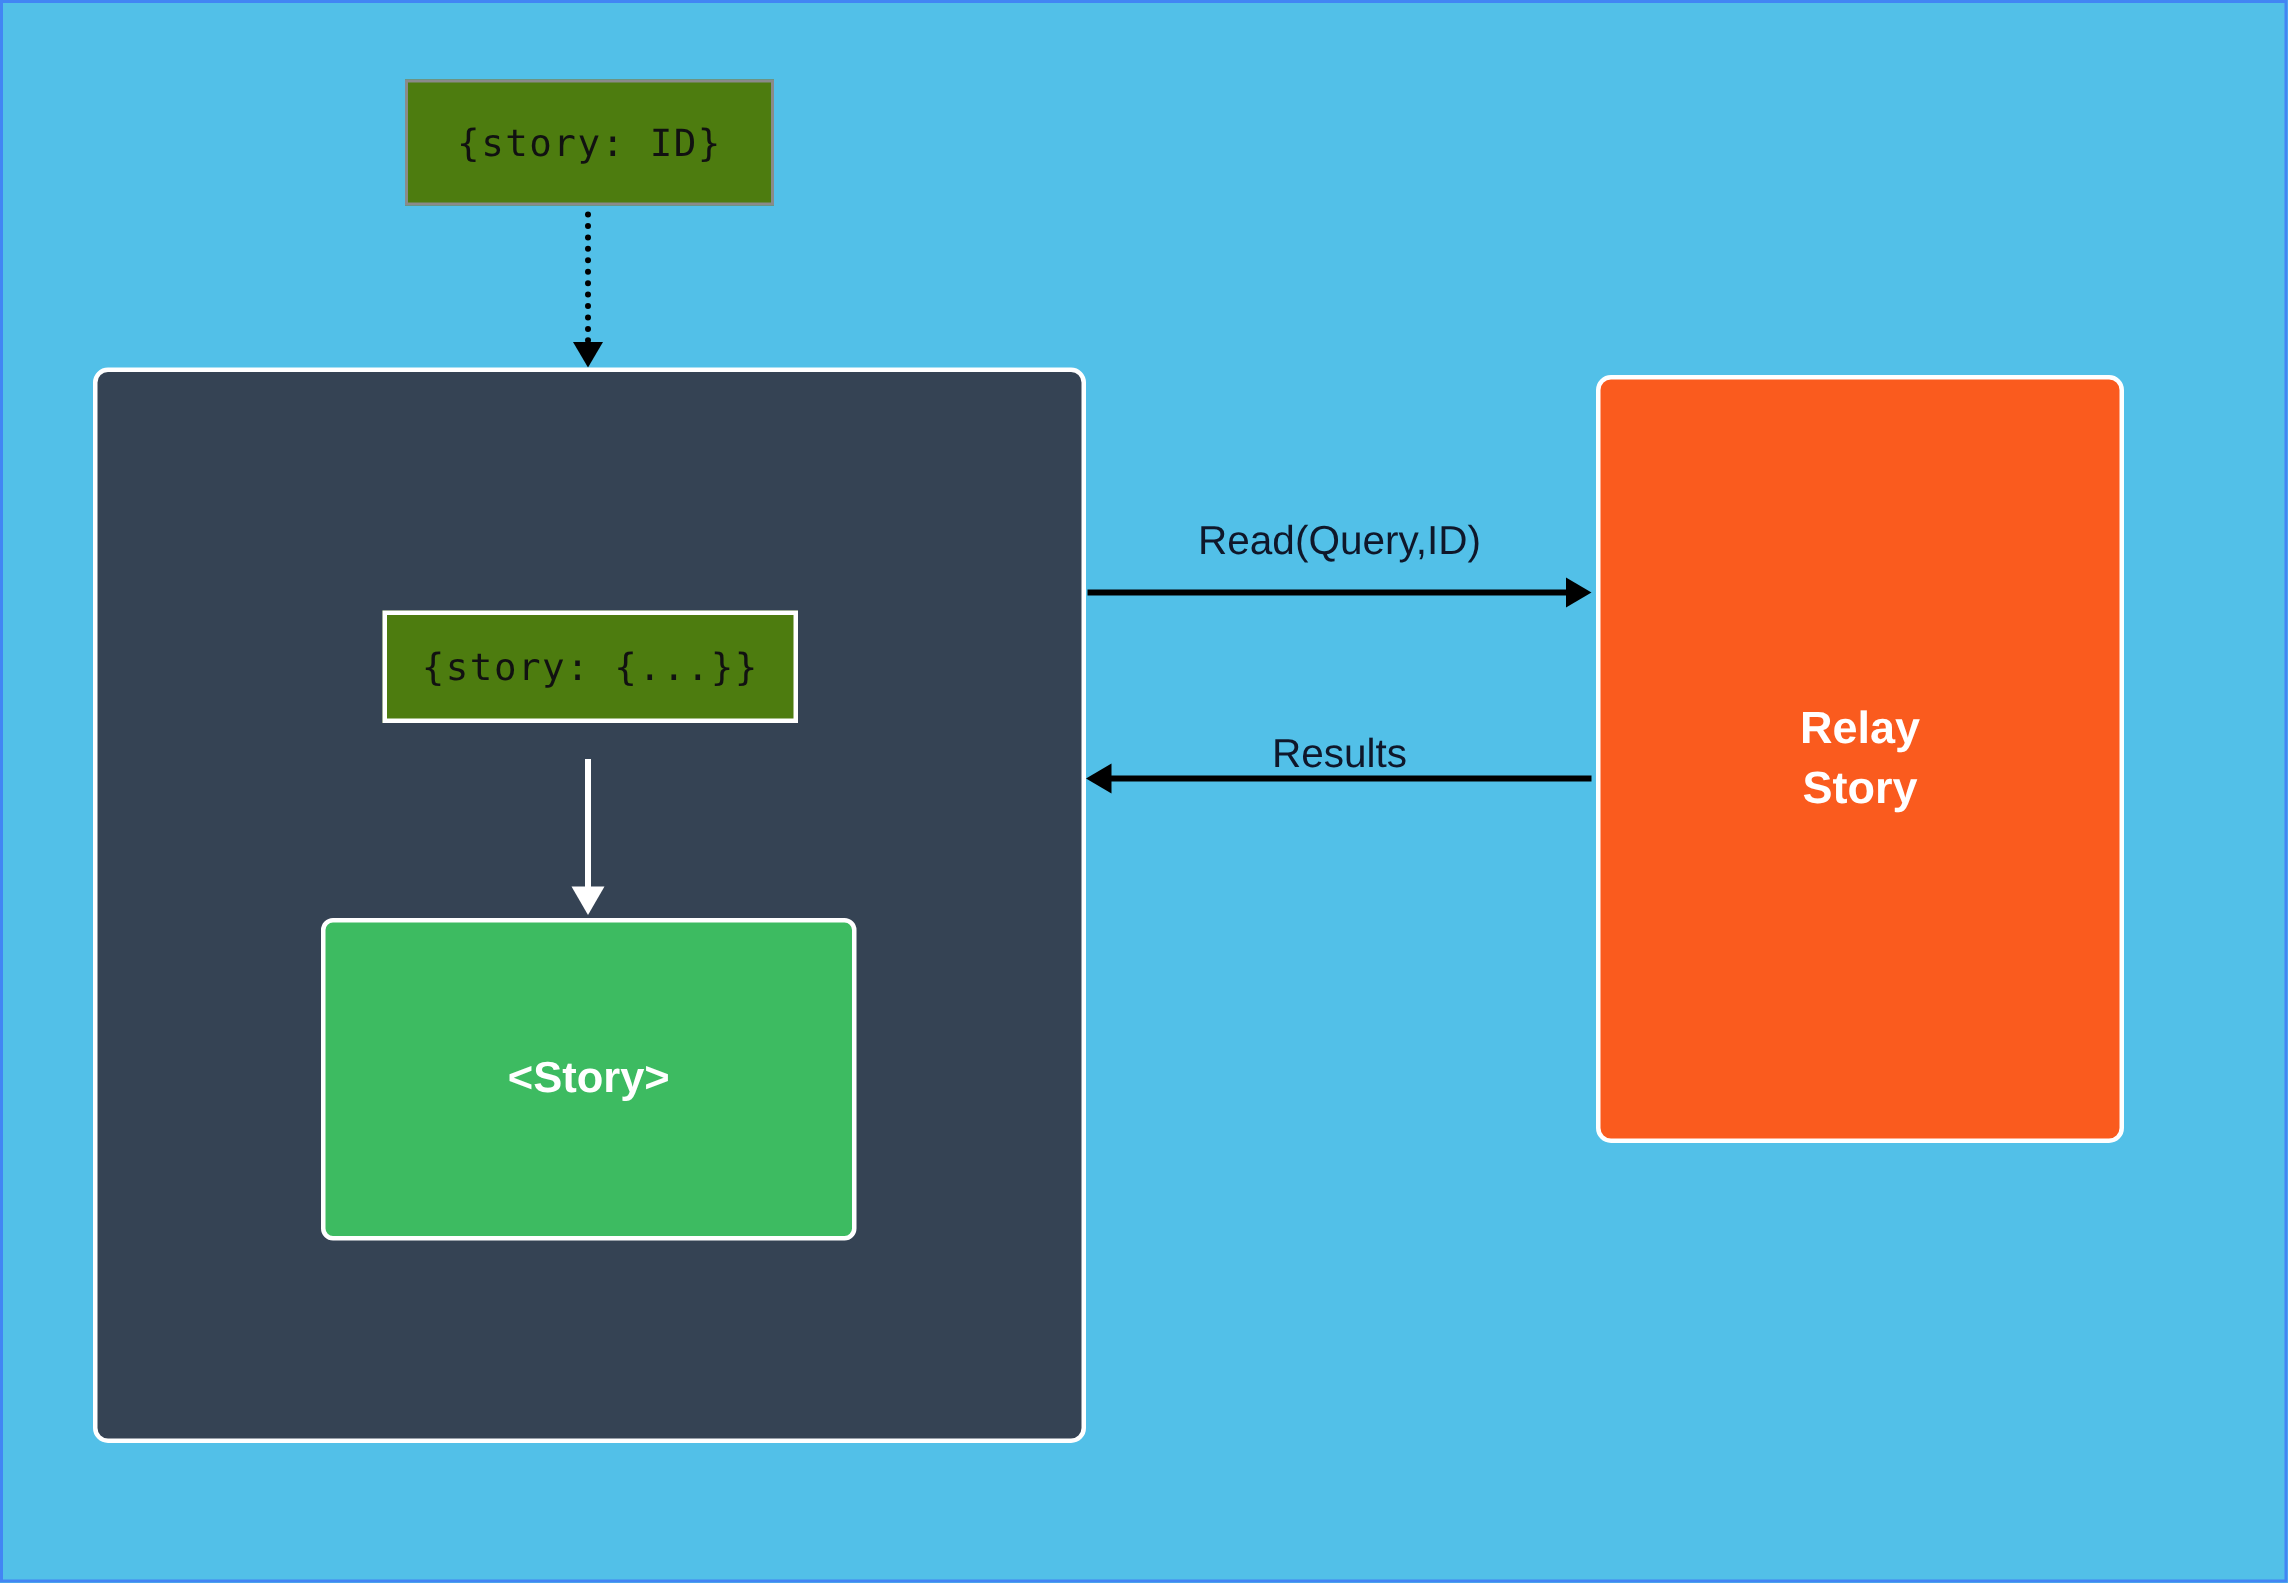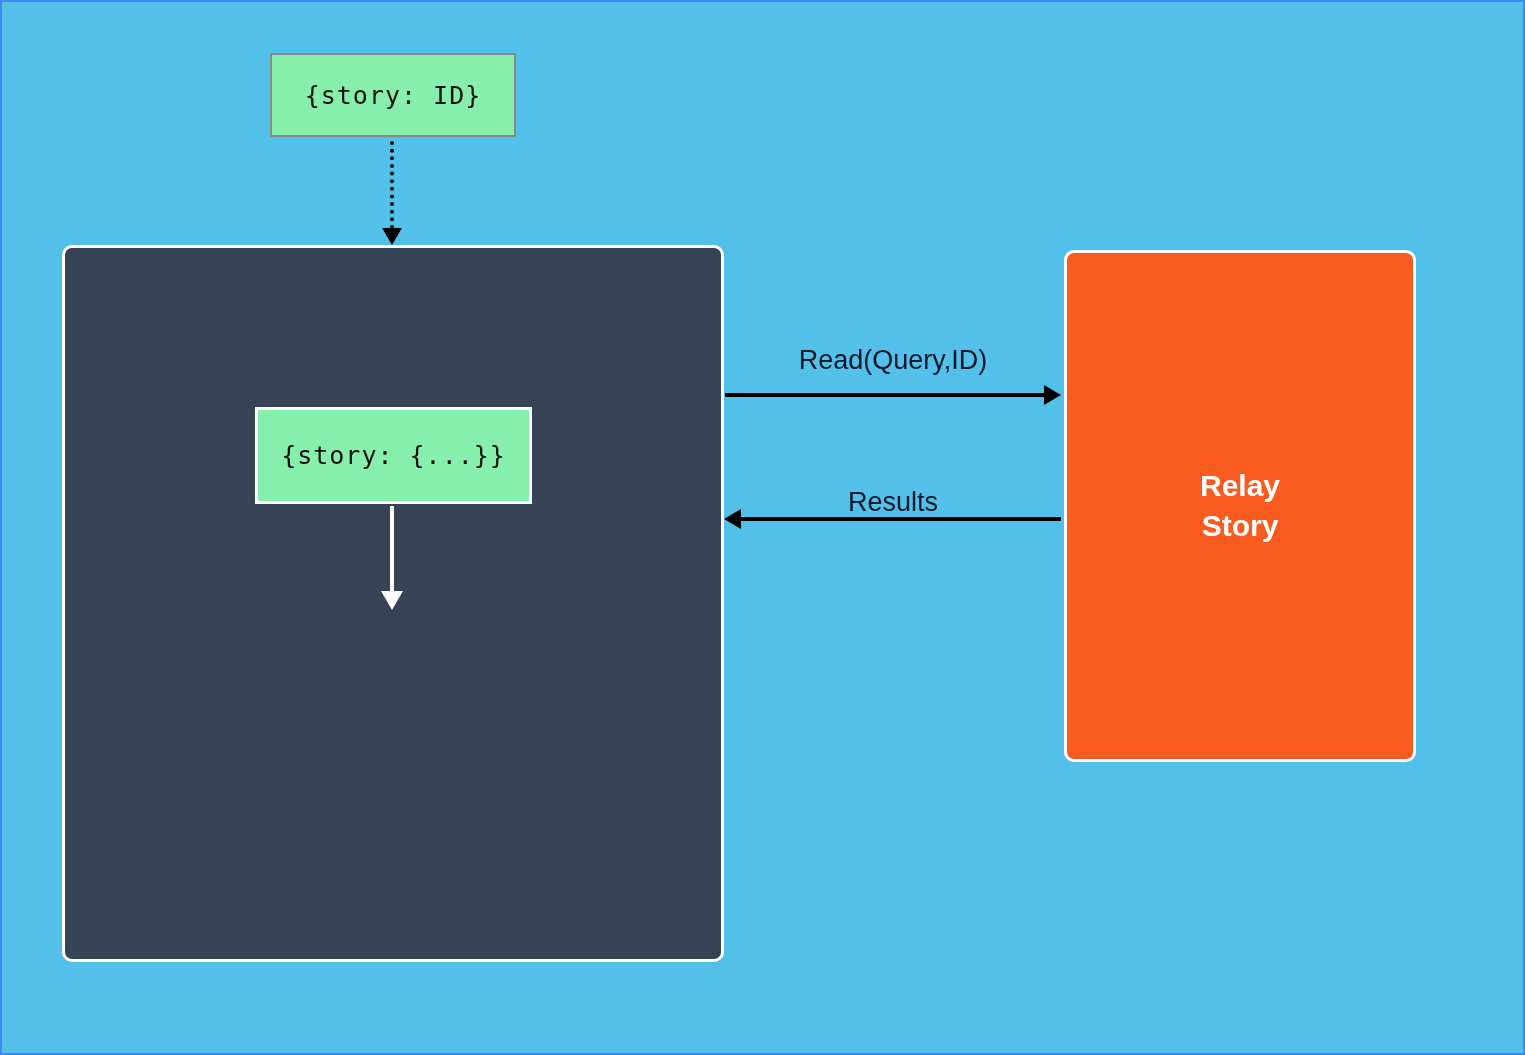--- a/index.html
+++ b/index.html
@@ -8,21 +8,21 @@
     position: relative;
     background: #52C0E8;
     border: 2px solid #4285F4;
     overflow: hidden;
     font-family: "Liberation Sans", sans-serif;
   }
   .abs { position: absolute; }
 
   
   .code-box {
-    background: #86efac;
+    background: #4d7c0f;
     display: flex;
     align-items: center;
     justify-content: center;
     font-family: "DejaVu Sans Mono", "Liberation Mono", monospace;
     font-size: 25px;
     color: #111;
     letter-spacing: 1px;
   }
   #top-box {
     left: 268px; top: 51px; width: 246px; height: 84px;
@@ -50,21 +50,21 @@
   }
   #relay-title {
     position: absolute;
     left: 0; top: 35px; width: 100%;
     text-align: center;
     color: #FFFFFF;
     font-size: 34px;
     font-weight: bold;
   }
   #props-box {
-    left: 190px; top: 159px; width: 277px; height: 97px;
+    left: 190px; top: 159px; width: 277px; height: 75px;
     border: 3px solid #FFFFFF;
   }
 
   
   #white-arrow-line {
     left: 325px; top: 258px; width: 4px; height: 92px;
     background: #FFFFFF;
   }
   #white-arrow-head {
     left: 316px; top: 343px; width: 0; height: 0;
@@ -141,20 +141,23 @@
 
 <div id="relay-box" class="abs">
 
   <div id="props-box" class="abs code-box">
     <span>{story: {...}}</span>
   </div>
 
   <div id="white-arrow-line" class="abs"></div>
   <div id="white-arrow-head" class="abs"></div>
 
+  <div id="story-box" class="abs">
+    <span>&lt;Story&gt;</span>
+  </div>
 </div>
 
 <div id="store-box" class="abs">
   <span>Relay</span>
   <span>Story</span>
 </div>
 
 <div id="read-label" class="edge-label">Read(Query,ID)</div>
 <div id="read-line" class="abs h-line"></div>
 <div id="read-head" class="abs"></div>

